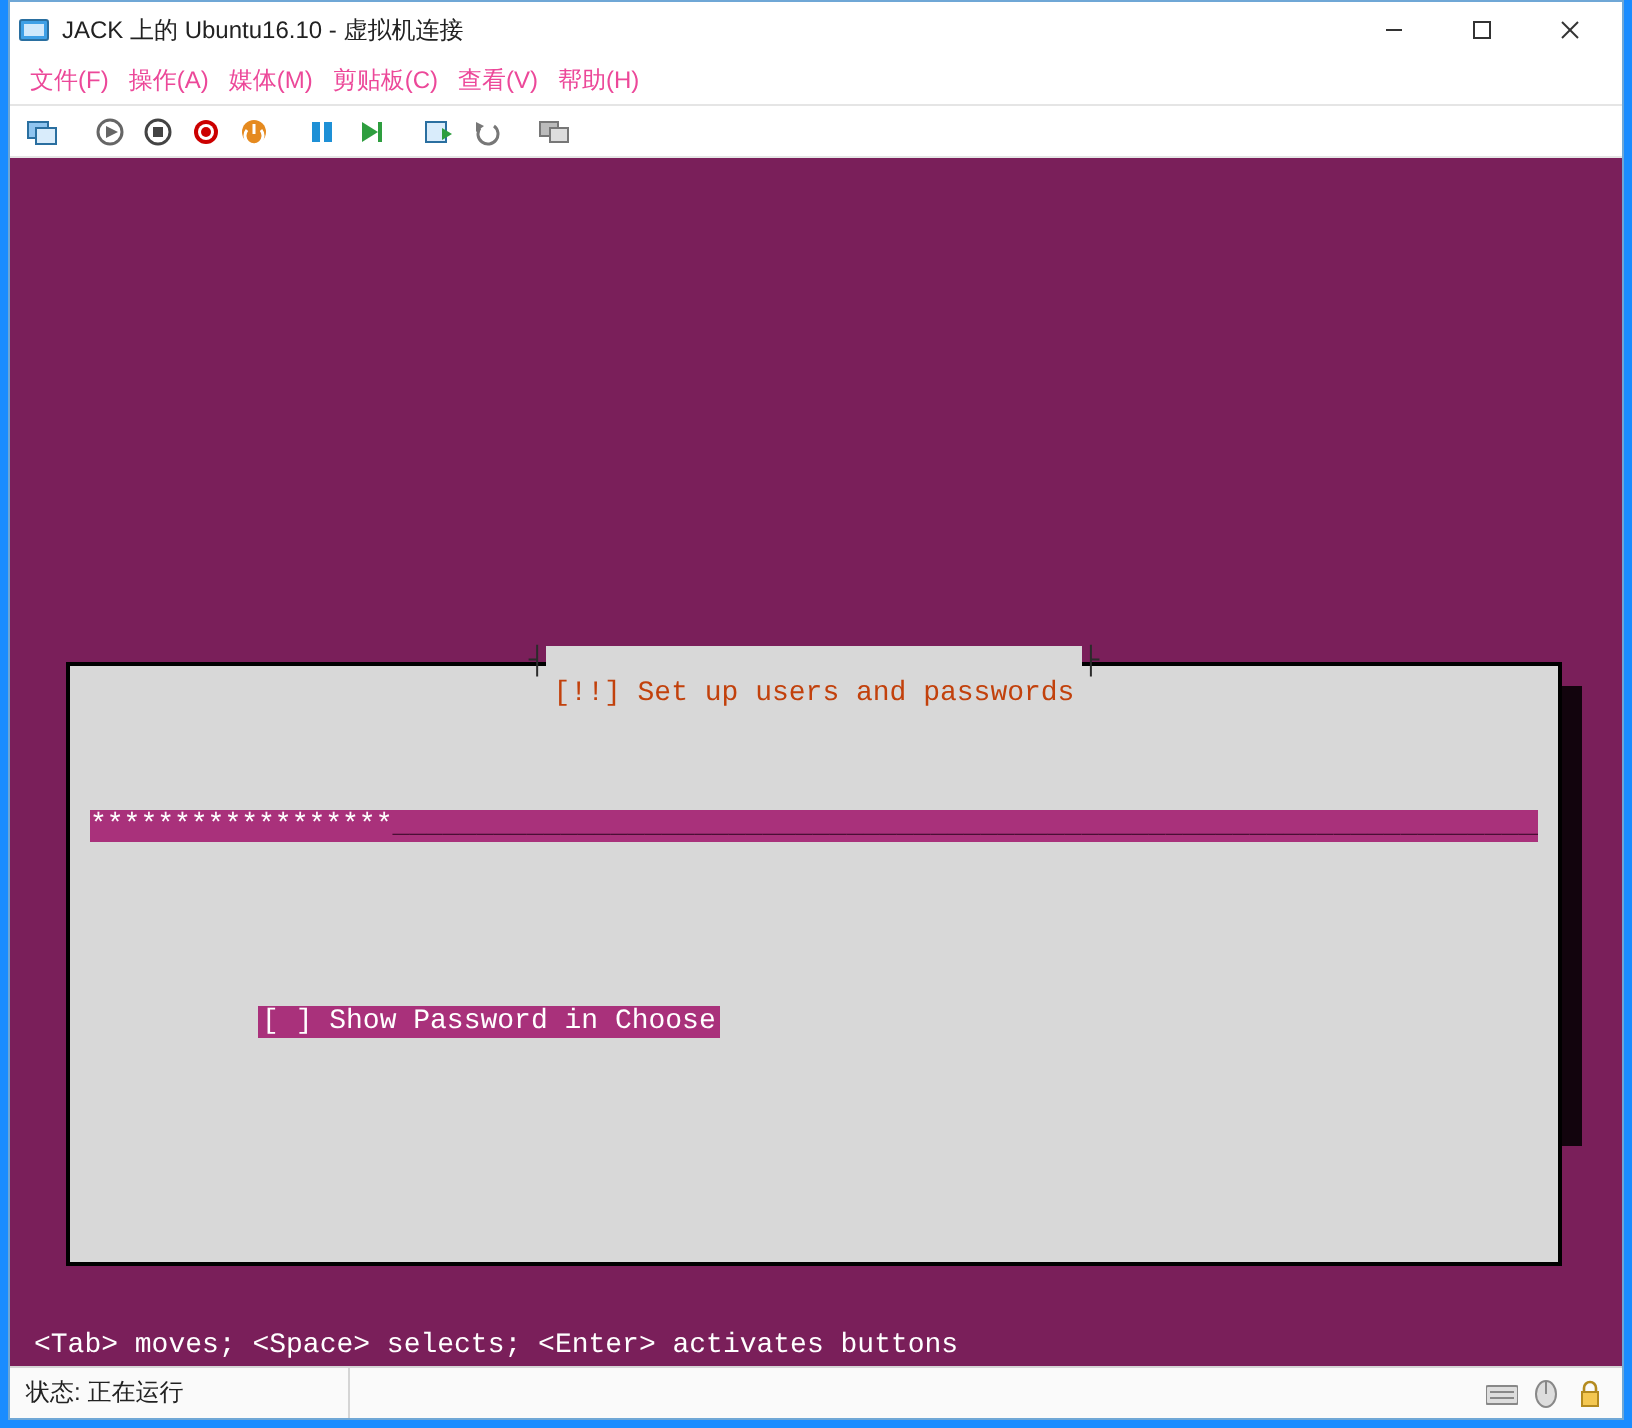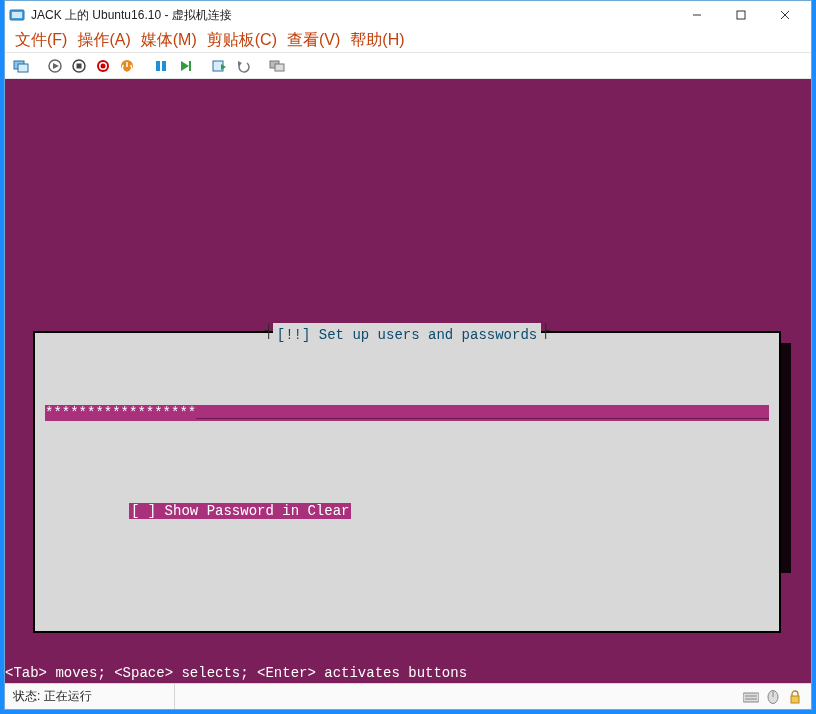--- a/index.html
+++ b/index.html
@@ -40,22 +40,22 @@
     width: 44px; height: 28px;
     display:flex;align-items:center;justify-content:center;
     color:#555;
   }
   .menubar {
     height: 24px;
     display:flex;
     align-items:center;
     gap: 10px;
     padding: 0 10px;
-    font-size:16px;
-    color:#c2410c;
+    font-size:12px;
+    color:#ec4899;
     border-bottom:1px solid #e5e5e5;
   }
   .menubar span{cursor:default;}
   .toolbar {
     height: 26px;
     display:flex;
     align-items:center;
     gap:4px;
     padding:0 6px;
     border-bottom:1px solid #e5e5e5;
@@ -91,22 +91,22 @@
     padding:14px 10px 14px 10px;
   }
   .dialog-title-wrap{
     position:absolute;
     top:-10px; left:0; right:0;
     display:flex; justify-content:center;
     pointer-events:none;
   }
   .dialog-title{
     background:#d8d8d8;
-    color:#0c4a6e;
-    padding:4px 4px;
+    color:#c2410c;
+    padding:16px 4px;
     font-weight:normal;
     letter-spacing:0;
   }
   .dlg-body{
     margin-top:10px;
     white-space:pre-wrap;
     line-height:16px;
   }
   .dlg-para{margin-bottom:16px;}
   .pw-row{
@@ -137,21 +137,21 @@
   }
   .show-pw{
     display:inline-block;
     background:#a9317b;
     color:#ffffff;
     padding:0 2px;
     margin-bottom:18px;
   }
   .hint-line{
     position:absolute;
-    left:0; bottom:2px;
+    left:12px; bottom:2px;
     color:#ffffff;
     font-family:"Courier New",monospace;
     font-size:14px;
   }
   
   .statusbar{
     height:26px;
     border-top:1px solid #d5d5d5;
     background:#fafafa;
     display:flex;
@@ -295,21 +295,21 @@
       </div>
 
       <div class="dlg-body">
 
         <div class="pw-row">
           <span class="pw-typed">******************</span>
           <span class="pw-rest"></span>
         </div>
 
         <div>
-          <span class="show-pw">[ ] Show Password in Clear</span>
+          <span class="show-pw">[ ] Show Password in Choose</span>
         </div>
 
         
       </div>
     </div>
 
     <div class="hint-line">&lt;Tab&gt; moves; &lt;Space&gt; selects; &lt;Enter&gt; activates buttons</div>
   </div>
 
   <div class="statusbar">

